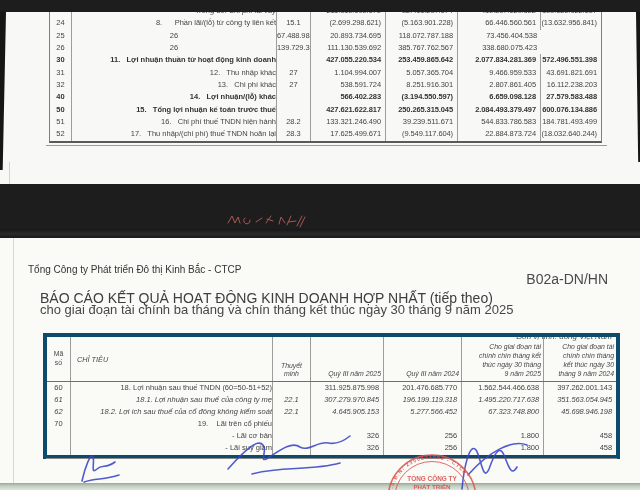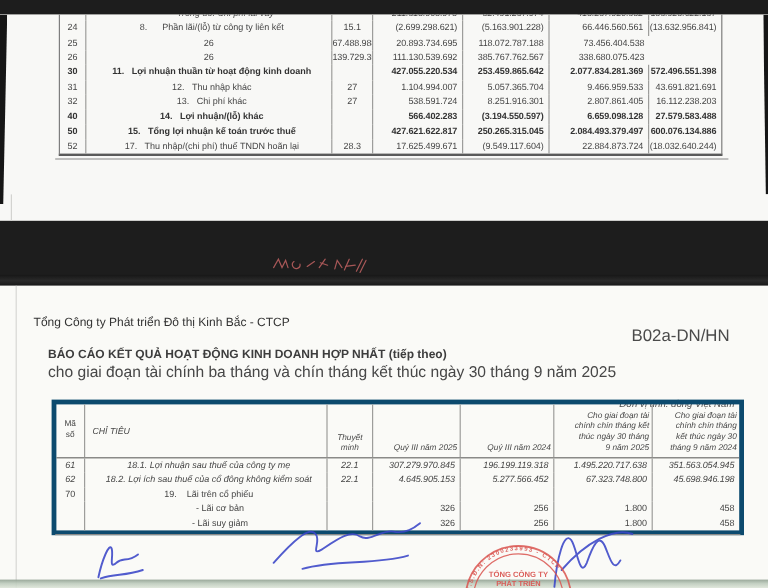--- a/index.html
+++ b/index.html
@@ -18,38 +18,38 @@
   .pageno{position:absolute;left:0;right:26px;top:192px;text-align:center;font-size:8.5px;color:#4a4a4a;}
 
   
   .t1{position:absolute;left:49px;top:-7px;width:551px;
       border-left:1px solid #7e7e7e;border-right:1px solid #7e7e7e;border-bottom:2px solid #5a5a5a;
       filter:blur(.18px);}
   .t1::after{content:"";position:absolute;left:-4px;right:-6px;bottom:-5px;height:1px;background:#9a9a98;}
   .t1 .row{display:grid;grid-template-columns:22px 205px 34px 75px 72px 83px 60px;height:12.35px;}
   .t1 .c, .t2 .c{font-size:7.5px;line-height:12.35px;color:#454545;overflow:hidden;}
   .c.ms{text-align:center;}
-  .c.lb{text-align:center;white-space:pre;padding-left:5px;}
+  .c.lb{text-align:right;white-space:pre;padding-left:5px;}
   .c.tm{text-align:center;}
   .c.n{text-align:right;padding-right:4px;letter-spacing:-.1px;}
   .t1 .c{border-right:1px solid #9d9d9b;}
   .t1 .c.nl, .t2 .c.nl{border-right:none;}
   .row.b .c{font-weight:bold;color:#333;}
   .row.i .c{font-style:italic;}
 
   
   .separator{position:absolute;left:0;top:229px;width:640px;height:9px;
              background:linear-gradient(180deg,#171717,#2a2a2a 55%,#181818);}
 
   
   .page2{position:absolute;left:0;top:238px;width:640px;height:252px;background:#fafaf7;overflow:hidden;}
   .page2-foldline{position:absolute;left:13px;top:0;width:1px;height:252px;background:#d8d8d4;}
   .hdr-company{position:absolute;left:28px;top:26px;font-size:10px;color:#333;}
   .hdr-form{position:absolute;right:32px;top:33px;font-size:14px;color:#4a4a4a;}
-  .hdr-report{position:absolute;left:40px;top:52px;font-size:10px;font-weight:bold;color:#3d3d3d;}
+  .hdr-report{position:absolute;left:40px;top:52px;font-size:14px;font-weight:normal;color:#3d3d3d;}
   .hdr-period{position:absolute;left:40px;top:64px;font-size:13px;color:#474747;}
   .hdr-unit{position:absolute;right:28px;top:73px;font-size:8px;font-style:italic;color:#4a4a4a;margin-top:21px;}
 
   
   .t2{position:absolute;left:43px;top:95px;width:569px;border:4px solid #0c4a6e;filter:blur(.18px);}
   .t2::after{content:"";position:absolute;left:-1px;right:-1px;bottom:-4px;height:1px;background:#8b8b89;}
   .t2 .thead{display:grid;grid-template-columns:24px 202px 38px 73px 78px 82px 72px;height:44px;
              border-bottom:1px solid #6f6f6d;}
   .t2 .th{border-right:1px solid #9d9d9b;font-size:6.9px;color:#474747;display:flex;padding:2px;box-sizing:border-box;}
   .t2 .th:last-child{border-right:none;}
@@ -154,20 +154,29 @@
         <div class="row b">
           <div class="c ms">50</div>
           <div class="c lb">15.   Tổng lợi nhuận kế toán trước thuế</div>
           <div class="c tm"></div>
           <div class="c n">427.621.622.817</div>
           <div class="c n">250.265.315.045</div>
           <div class="c n">2.084.493.379.497</div>
           <div class="c n nl">600.076.134.886</div>
         </div>
 
+        <div class="row">
+          <div class="c ms">51</div>
+          <div class="c lb">16.   Chi phí thuế TNDN hiện hành</div>
+          <div class="c tm">28.2</div>
+          <div class="c n">133.321.246.490</div>
+          <div class="c n">39.239.511.671</div>
+          <div class="c n">544.833.786.583</div>
+          <div class="c n nl">184.781.493.499</div>
+        </div>
 
         <div class="row">
           <div class="c ms">52</div>
           <div class="c lb">17.   Thu nhập/(chi phí) thuế TNDN hoãn lại</div>
           <div class="c tm">28.3</div>
           <div class="c n">17.625.499.671</div>
           <div class="c n">(9.549.117.604)</div>
           <div class="c n">22.884.873.724</div>
           <div class="c n nl">(18.032.640.244)</div>
         </div>
@@ -202,20 +211,29 @@
 chính chín tháng kết
 thúc ngày 30 tháng
 9 năm 2025</div>
         <div class="th n nl">Cho giai đoạn tài
 chính chín tháng
 kết thúc ngày 30
 tháng 9 năm 2024</div>
       </div>
       <div>
 
+          <div class="row">
+            <div class="c ms">60</div>
+            <div class="c lb">18. Lợi nhuận sau thuế TNDN (60=50-51+52)</div>
+            <div class="c tm"></div>
+            <div class="c n">311.925.875.998</div>
+            <div class="c n">201.476.685.770</div>
+            <div class="c n">1.562.544.466.638</div>
+            <div class="c n nl">397.262.001.143</div>
+          </div>
 
           <div class="row i">
             <div class="c ms">61</div>
             <div class="c lb">18.1. Lợi nhuận sau thuế của công ty mẹ</div>
             <div class="c tm">22.1</div>
             <div class="c n">307.279.970.845</div>
             <div class="c n">196.199.119.318</div>
             <div class="c n">1.495.220.717.638</div>
             <div class="c n nl">351.563.054.945</div>
           </div>

